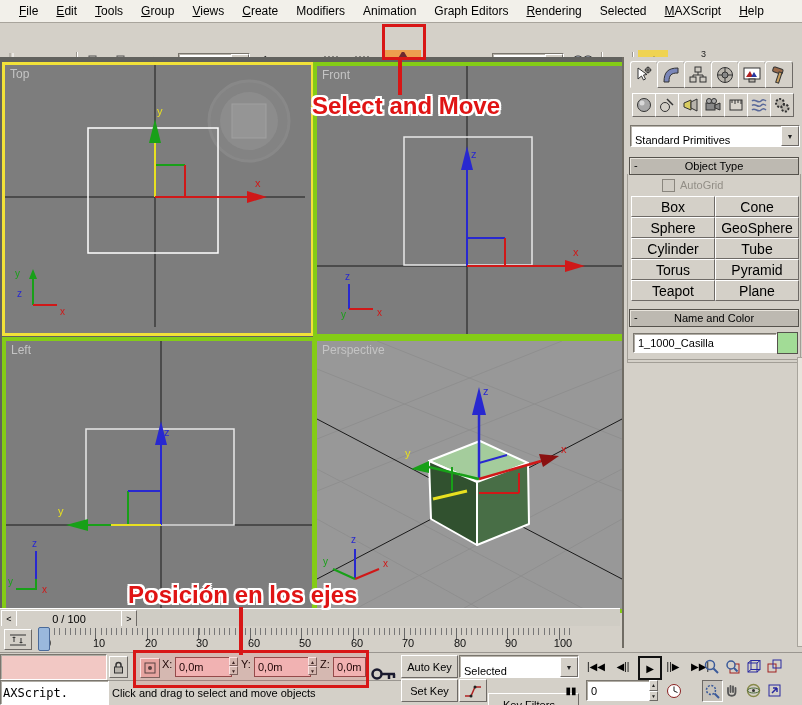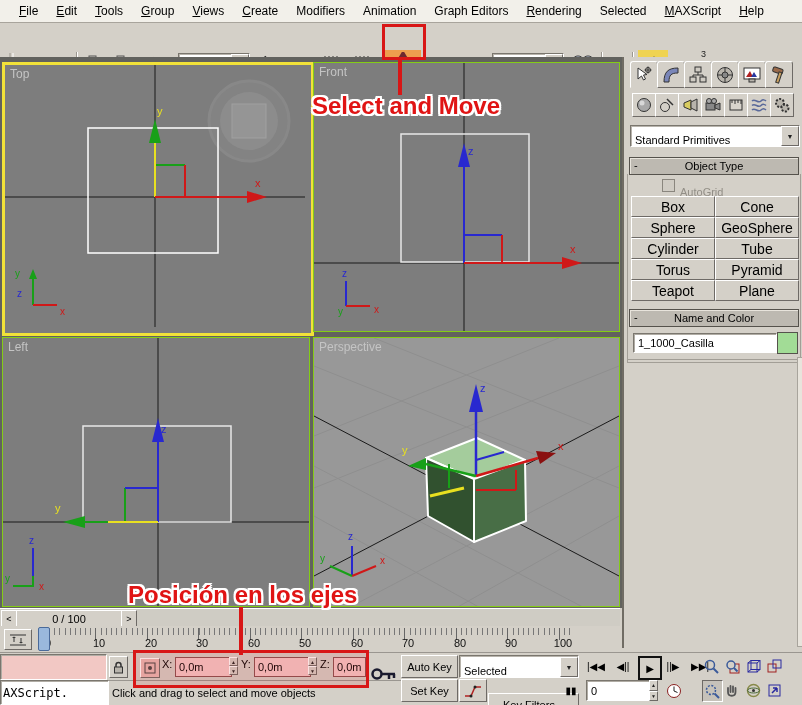--- a/index.html
+++ b/index.html
@@ -20,21 +20,21 @@
       box-shadow:inset 1px 1px 0 #b8b4ac;height:20px;display:flex;align-items:flex-end}
   .dd .dd-val{flex:1;padding-left:4px;font-size:11px;white-space:nowrap;overflow:hidden}
   .dd .dd-btn{width:16px;height:18px;background:#d4d0c8;border:1px solid;border-color:#fff #6e6a66 #6e6a66 #fff;
       display:flex;align-items:center;justify-content:center;font-size:7px;color:#222}
   .hl-orange{background:#ee9e4e}
   .hl-yellow{background:#efd351}
   .magnet{color:#c03018;font-size:15px;font-weight:bold;position:relative}
   .magnet sup{font-size:9px;color:#222;position:absolute;top:-2px;right:-8px;font-weight:normal}
   
   #vp-area{left:0;top:57px;width:622px;height:551px;background:#62625e}
-  .vp{position:absolute;background:#7d7d7d;border:1px solid #84cc16;overflow:hidden}
+  .vp{position:absolute;background:#7d7d7d;border:4px solid #84cc16;overflow:hidden}
   .vp.active{border:3px solid #f2e239}
   .vp-label{position:absolute;left:5px;top:2px;font-size:12px;color:#c4c4c4;z-index:3}
   .vp svg{position:absolute;left:0;top:0}
   
   #cpanel{left:622px;top:57px;width:180px;height:591px;background:#d4d0c8;border-left:2px solid #706c64}
   .ptab{position:absolute;top:4px;width:26px;height:25px;background:#d4d0c8;border:1px solid;
         border-color:#fff #6e6a66 #6e6a66 #fff;border-radius:3px 3px 0 0;display:flex;align-items:center;justify-content:center}
   .cat{position:absolute;top:36px;width:22px;height:22px;display:flex;align-items:center;justify-content:center;
        background:#d4d0c8;border:1px solid;border-color:#fff #6e6a66 #6e6a66 #fff}
   .rollout-hdr{position:absolute;left:5px;width:168px;height:16px;background:#bdb9b1;border:1px solid #55524c;
@@ -444,21 +444,21 @@
     <span class="dd-val">Standard Primitives</span>
     <span class="dd-btn">▼</span>
   </div>
 
   <div class="rollout-hdr" style="top:100px">
     <span class="minus">-</span>
     <span>Object Type</span>
   </div>
   <div class="rollout-body" style="top:117px;height:185px">
     <div style="position:absolute;left:34px;top:5px;width:11px;height:11px;background:#d0ccc4;border:1px solid #8a867e"></div>
-    <div style="position:absolute;left:52px;top:12px;color:#928e86">AutoGrid</div>
+    <div style="position:absolute;left:52px;top:5px;color:#928e86">AutoGrid</div>
     <div class="obtn" style="left:3px;top:22px">Box</div>
     <div class="obtn" style="left:87px;top:22px">Cone</div>
     <div class="obtn" style="left:3px;top:43px">Sphere</div>
     <div class="obtn" style="left:87px;top:43px">GeoSphere</div>
     <div class="obtn" style="left:3px;top:64px">Cylinder</div>
     <div class="obtn" style="left:87px;top:64px">Tube</div>
     <div class="obtn" style="left:3px;top:85px">Torus</div>
     <div class="obtn" style="left:87px;top:85px">Pyramid</div>
     <div class="obtn" style="left:3px;top:106px">Teapot</div>
     <div class="obtn" style="left:87px;top:106px">Plane</div>

